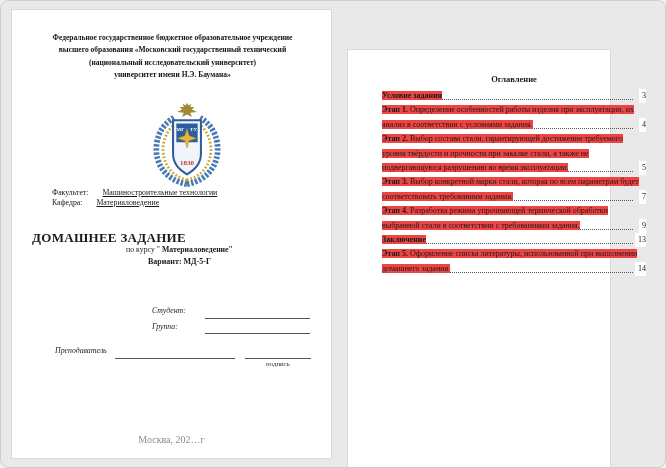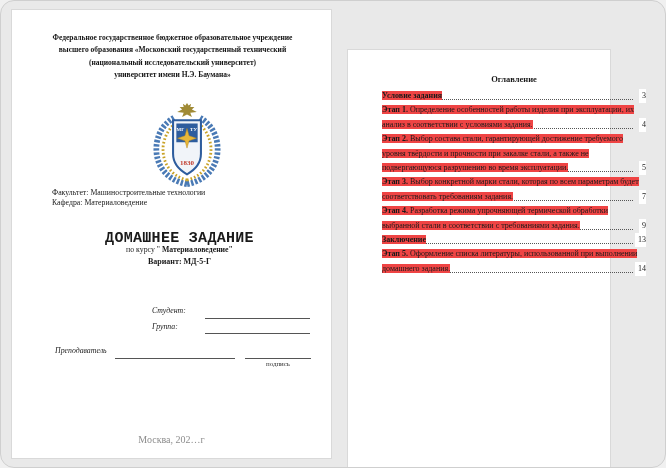--- a/index.html
+++ b/index.html
@@ -1,42 +1,42 @@
 <!DOCTYPE html>
 <html><head>
 <meta charset="utf-8">
 <style>
   html,body { margin:0; padding:0; background:#f0f0f0; }
   .stage {
     position:relative; width:666px; height:468px;
-    background:#e9e9e9; border:1px solid #cfcfcf; border-radius:14px;
+    background:#e9e9e9; border:1px solid #cfcfcf; border-radius:8px;
     overflow:hidden; box-sizing:border-box;
     font-family:"Liberation Serif", serif; color:#1a1a1a;
   }
   .page {
     position:absolute; top:8px; height:450px; background:#ffffff;
     border:1px solid #d9d9d9; box-sizing:border-box;
   }
   .page-left  { left:10px;  width:321px; }
   .page-right { left:346px; width:264px;margin-top:40px; }
 
   
   .lp-header {
     position:absolute; top:22px; left:20px; width:281px;
     text-align:center; font-weight:bold; font-size:7.5px; line-height:12.3px;
     color:#141414;
   }
   .emblem { position:absolute; top:91px; left:134px; width:82px; height:86px; }
   .lp-line { position:absolute; font-size:7.8px; }
   .lp-faculty { top:178px; left:40px; }
   .lp-dept    { top:188px; left:40px; }
-  .lp-line .uval { text-underline-offset:1px; }
+  .lp-line .uval { text-decoration:underline; text-underline-offset:1px;margin-left:12px; }
   .lp-title {
-    position:absolute; top:220px; left:20px; width:295px; text-align:center;
-    font-weight:bold; font-size:15px; letter-spacing:0.3px;font-family:Liberation Mono, monospace;
+    position:absolute; top:220px; left:20px; width:295px; 
+    font-weight:bold; font-size:13px; letter-spacing:0.3px;
   }
   .lp-course { position:absolute; top:235px; left:20px; width:295px; text-align:center; font-size:7.8px; }
   .lp-variant{ position:absolute; top:247px; left:20px; width:295px; text-align:center; font-size:8px; font-weight:bold; }
   .lp-row { position:absolute; left:0; width:321px; font-size:7.8px;font-style:italic; }
   .r-student { top:296px; height:13px; }
   .r-group   { top:312px; height:12px; }
   .r-teacher { top:336px; height:13px; }
   .lp-row .lbl { position:absolute; top:0; }
   .l-student .lbl, .l-group .lbl { left:140px; }
   .blank { position:absolute; border-bottom:1px solid #555; }

